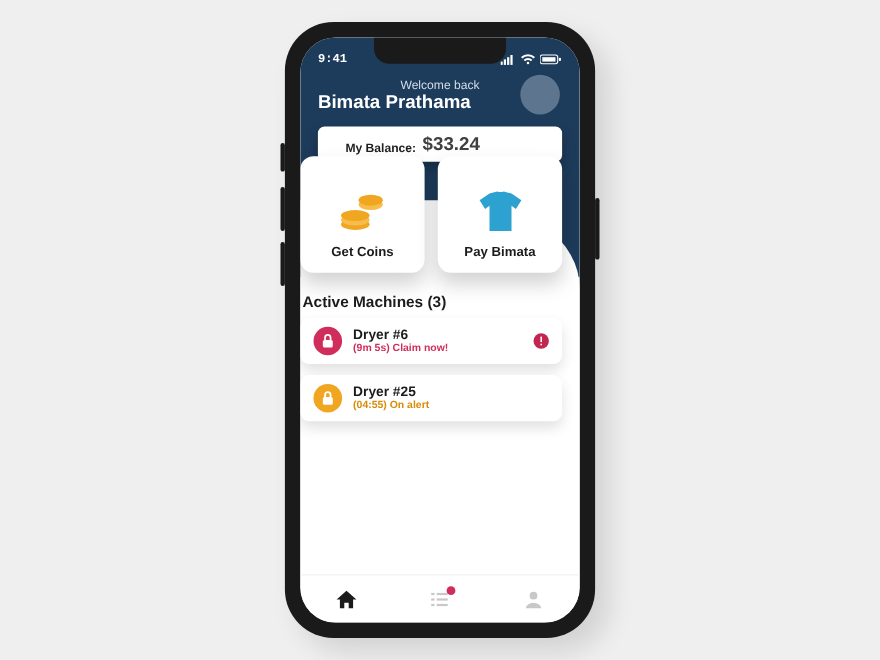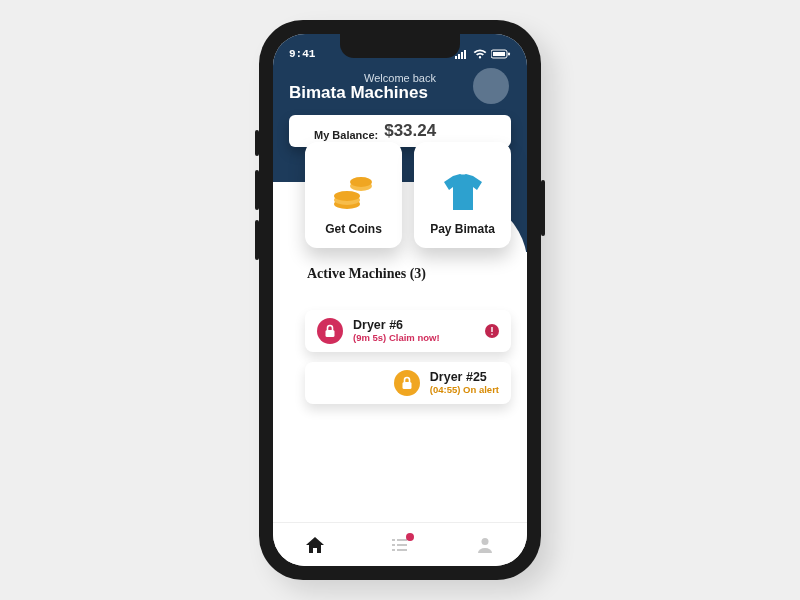--- a/index.html
+++ b/index.html
@@ -101,21 +101,21 @@
     margin-top: -110px;
   }
   .white-swoop {
     position: absolute;
     top: 40px; left: 0; right: 0; bottom: 0;
     background: #fff;
     border-top-right-radius: 110px 80px;
   }
   .content {
     position: relative;
-    padding: 0 16px 0 32px;
+    padding: 0 16px 0 0;
   }
 
   .action-cards {
     display: flex;
     gap: 12px;
     margin-bottom: 18px;
   }
   .action-card {
     flex: 1;
     background: #fff;
@@ -127,34 +127,32 @@
     flex-direction: column;
     align-items: center;
     justify-content: flex-end;
     height: 106px;
   }
   .action-card .card-label { font-size: 12px; font-weight: 600; margin-top: 8px; }
 
   .section-title {
     font-size: 14px;
     font-weight: 700;
-    margin: 6px 2px 28px 2px;
-    font-family: Liberation Serif, serif;
+    margin: 6px 2px 7px 2px;
   }
 
   .machine {
     background: #fff;
     border-radius: 8px;
     box-shadow: 0 6px 12px rgba(0,0,0,.12);
     padding: 8px 12px;
     display: flex;
     align-items: center;
     gap: 10px;
     margin-bottom: 10px;
-    justify-content: flex-end;
   }
   .machine .badge {
     width: 26px; height: 26px;
     border-radius: 50%;
     display: flex; align-items: center; justify-content: center;
     flex: 0 0 auto;
   }
   .badge.red   { background: #d12d5c; }
   .badge.amber { background: #f0a621; }
   .badge.grey  { background: #7a7a7a; }
@@ -221,21 +219,21 @@
             </svg>
           <svg width="20" height="10" viewBox="0 0 20 10">
               <rect x="0" y="1" width="16" height="8" rx="2" fill="none" stroke="#fff" stroke-width="1"></rect>
               <rect x="2" y="3" width="12" height="4" fill="#fff"></rect>
               <rect x="17" y="3.5" width="2" height="3" rx="1" fill="#fff"></rect>
             </svg>
         </span>
       </div>
 
       <div class="welcome">Welcome back</div>
-      <div class="username">Bimata Machines</div>
+      <div class="username">Bimata Prathama</div>
       <div class="avatar"></div>
 
       <div class="balance">
         <span>My Balance:</span>
         <span class="amount">$33.24</span>
       </div>
     </div>
 
     <div class="content-wrap">
       <div class="white-swoop"></div>

